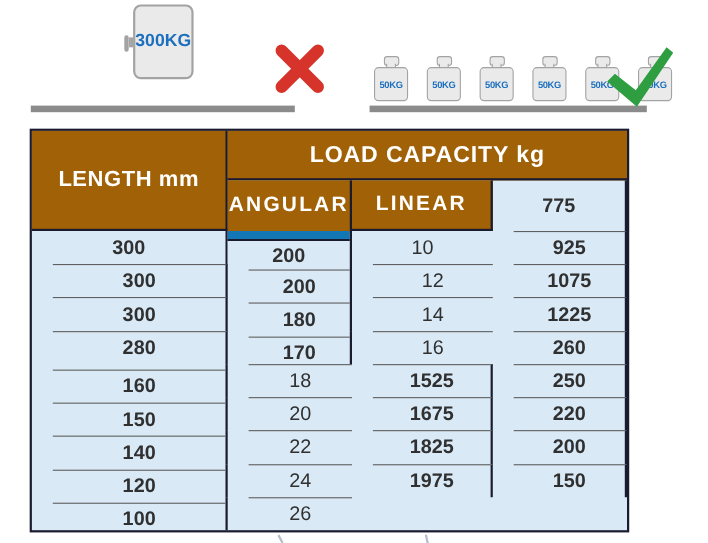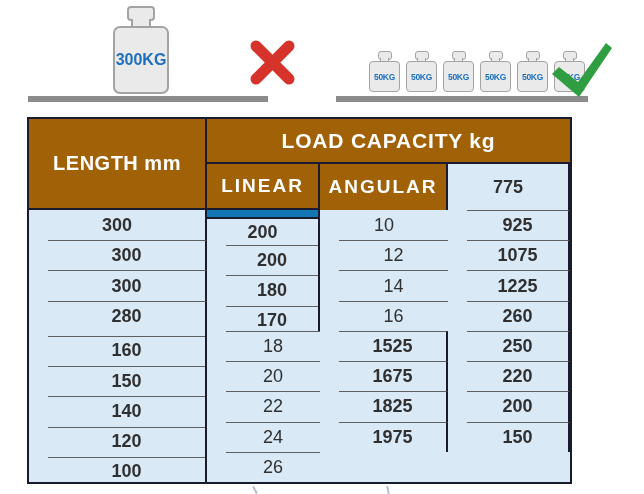--- a/index.html
+++ b/index.html
@@ -4,35 +4,35 @@
 <style>
   html,body{margin:0;padding:0;background:#ffffff;}
   body{width:644px;height:494px;position:relative;overflow:hidden;
        font-family:"Liberation Sans",sans-serif;}
 
   
   .shelf{position:absolute;height:6px;background:#8b8b8b;}
   .shelf-left{left:28px;top:96px;width:240px;}
   .shelf-right{left:336px;top:96px;width:252px;}
 
-  .weight{position:absolute;display:flex;flex-direction:column;align-items:center;}
+  .weight{position:absolute;display:flex;flex-direction:row;align-items:center;}
   .weight .knob{background:#eaeaea;border:2px solid #a3a3a3;border-radius:4px;box-sizing:border-box;}
   .weight .neck{background:#eaeaea;border-left:2px solid #a3a3a3;border-right:2px solid #a3a3a3;
                 box-sizing:border-box;margin-top:-2px;}
   .weight .wbody{background:#eaeaea;border:2px solid #a3a3a3;border-radius:7px;box-sizing:border-box;
                  margin-top:-2px;display:flex;align-items:center;justify-content:center;}
   .weight .wlabel{color:#1c6fbe;font-weight:bold;}
 
   .weight-big{left:113px;top:6px;width:56px;}
   .weight-big .knob{width:28px;height:15px;}
   .weight-big .neck{width:20px;height:9px;}
   .weight-big .wbody{width:56px;height:68px;}
   .weight-big .wlabel{font-size:16px;}
 
-  .weights-row{position:absolute;left:369px;top:51px;display:flex;gap:6px;}
+  .weights-row{position:absolute;left:340px;top:51px;display:flex;gap:17px;}
   .weight-small{position:relative;width:31px;display:flex;flex-direction:column;align-items:center;}
   .weight-small .knob{width:14px;height:9px;border-width:1.5px;border-radius:3px;}
   .weight-small .neck{width:9px;height:5px;border-width:1.5px;}
   .weight-small .wbody{width:31px;height:31px;border-width:1.5px;border-radius:4px;}
   .weight-small .wlabel{font-size:8.5px;letter-spacing:-0.3px;}
 
   .cross-mark{position:absolute;left:246px;top:36px;}
   .check-mark{position:absolute;left:551px;top:42px;}
 
   
@@ -133,22 +133,22 @@
 
   <svg class="check-mark" width="62" height="56" viewBox="0 0 62 56">
     <path d="M1 32 L8 25 L27 40 L55 1 L61 6 L28 55 Z" fill="#2f9e41"></path>
   </svg>
 </div>
 
 <div class="spec-table">
 
   <div class="c hl">LENGTH mm</div>
   <div class="c hc">LOAD CAPACITY kg</div>
+  <div class="c hs hs2">ANGULAR</div>
   <div class="c hs hs1">LINEAR</div>
-  <div class="c hs hs2">ANGULAR</div>
 
   <div class="c d cl first">
       <span>775</span>
     </div>
   <div class="c d cn first">
       <span>300</span>
     </div>
   <div class="c d ca first">
       <span>200</span>
     </div>

